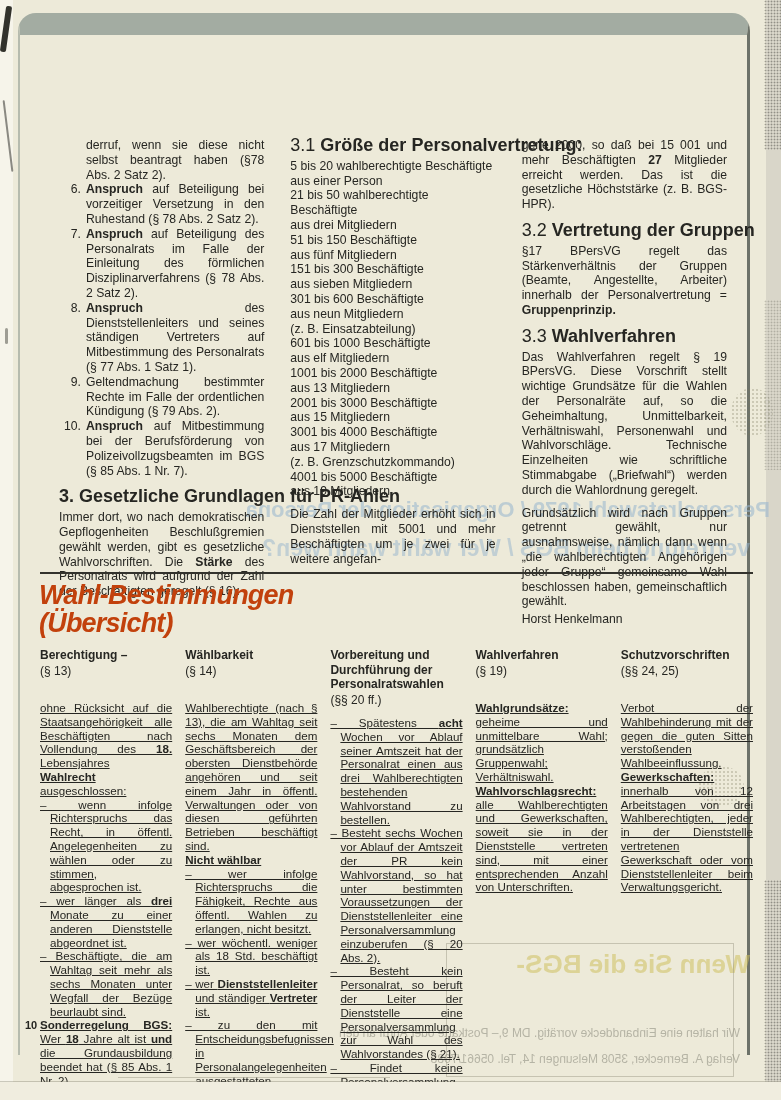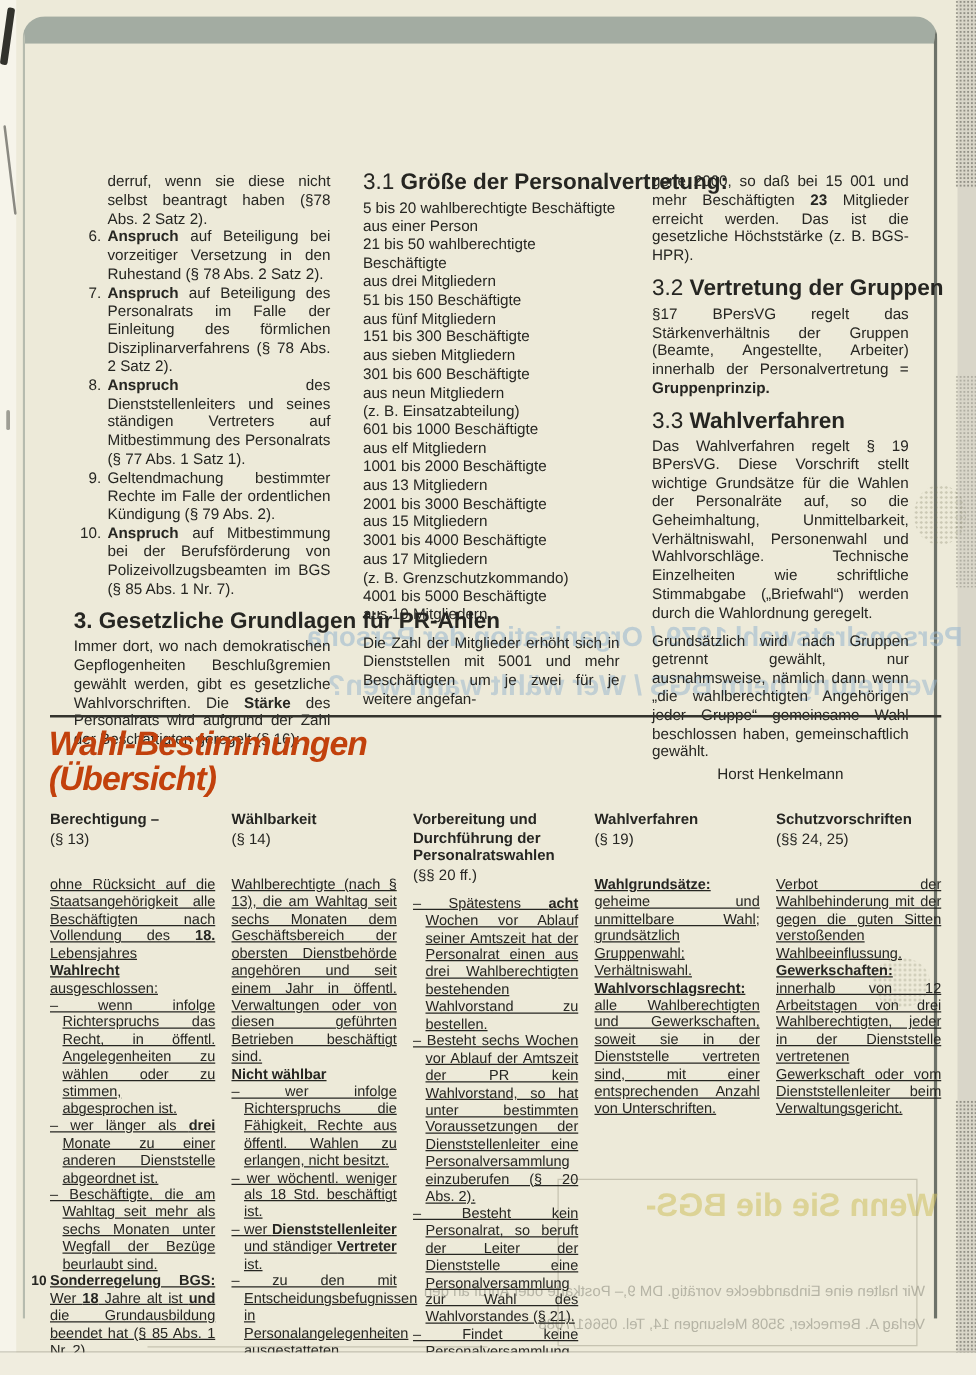--- a/index.html
+++ b/index.html
@@ -56,21 +56,21 @@
   .col{min-width:0;}
   .col p{margin:0;text-align:justify;hyphens:auto;}
   .cont{padding-left:27px;}
   .li{display:flex;}
   .li .num{flex:none;width:22px;text-align:right;padding-right:5px;}
   .li .txt{flex:1;text-align:justify;hyphens:auto;}
   .h{font-size:18px;margin:11px 0 6px !important;white-space:nowrap;text-align:left !important;}
   .h.first{margin-top:0 !important;}
   .tiers{white-space:pre-line;text-align:left;margin:6px 0 8px;}
   .gap-top{margin-top:8px !important;}
-  .byline{text-align:center;margin-top:3px;font-size:12.2px;}
+  .byline{text-align:left;margin-top:3px;font-size:12.2px;}
   
   .rule{position:absolute;left:40px;top:572px;width:713px;height:2px;background:#33332d;}
   .ov-title{
     position:absolute;left:39px;top:581px;margin:0;
     font-size:27px;line-height:28px;font-weight:bold;font-style:italic;
     letter-spacing:-.8px;color:#c2410c;white-space:pre-line;
   }
   .ov-grid{
     position:absolute;left:40px;top:648px;width:713px;
     display:grid;grid-template-columns:repeat(5,1fr);column-gap:13px;
@@ -158,21 +158,21 @@
 aus 15 Mitgliedern
 3001 bis 4000 Beschäftigte
 aus 17 Mitgliedern
 (z. B. Grenzschutzkommando)
 4001 bis 5000 Beschäftigte
 aus 19 Mitgliedern</div>
       <p>Die Zahl der Mitglieder erhöht sich in Dienststellen mit 5001 und mehr Beschäftigten um je zwei für je weitere angefan-</p>
     </div>
 
     <div class="col">
-      <p>gene 2000, so daß bei 15 001 und mehr Beschäftigten <b>23</b> Mitglieder erreicht werden. Das ist die gesetzliche Höchststärke (z. B. BGS-HPR).</p>
+      <p>gene 2000, so daß bei 15 001 und mehr Beschäftigten <b>27</b> Mitglieder erreicht werden. Das ist die gesetzliche Höchststärke (z. B. BGS-HPR).</p>
       <p class="h">3.2 <b>Vertretung der Gruppen</b></p>
       <p>§17 BPersVG regelt das Stärkenverhältnis der Gruppen (Beamte, Angestellte, Arbeiter) innerhalb der Personalvertretung = <b>Gruppenprinzip.</b></p>
       <p class="h">3.3 <b>Wahlverfahren</b></p>
       <p>Das Wahlverfahren regelt § 19 BPersVG. Diese Vorschrift stellt wichtige Grundsätze für die Wahlen der Personalräte auf, so die Geheimhaltung, Unmittelbarkeit, Verhältniswahl, Personenwahl und Wahlvorschläge. Technische Einzelheiten wie schriftliche Stimmabgabe („Briefwahl“) werden durch die Wahlordnung geregelt.</p>
       <p class="gap-top">Grundsätzlich wird nach Gruppen getrennt gewählt, nur ausnahmsweise, nämlich dann wenn „die wahlberechtigten Angehörigen jeder Gruppe“ gemeinsame Wahl beschlossen haben, gemeinschaftlich gewählt.</p>
       <div class="byline">Horst Henkelmann</div>
     </div>
 
   </div>
 

